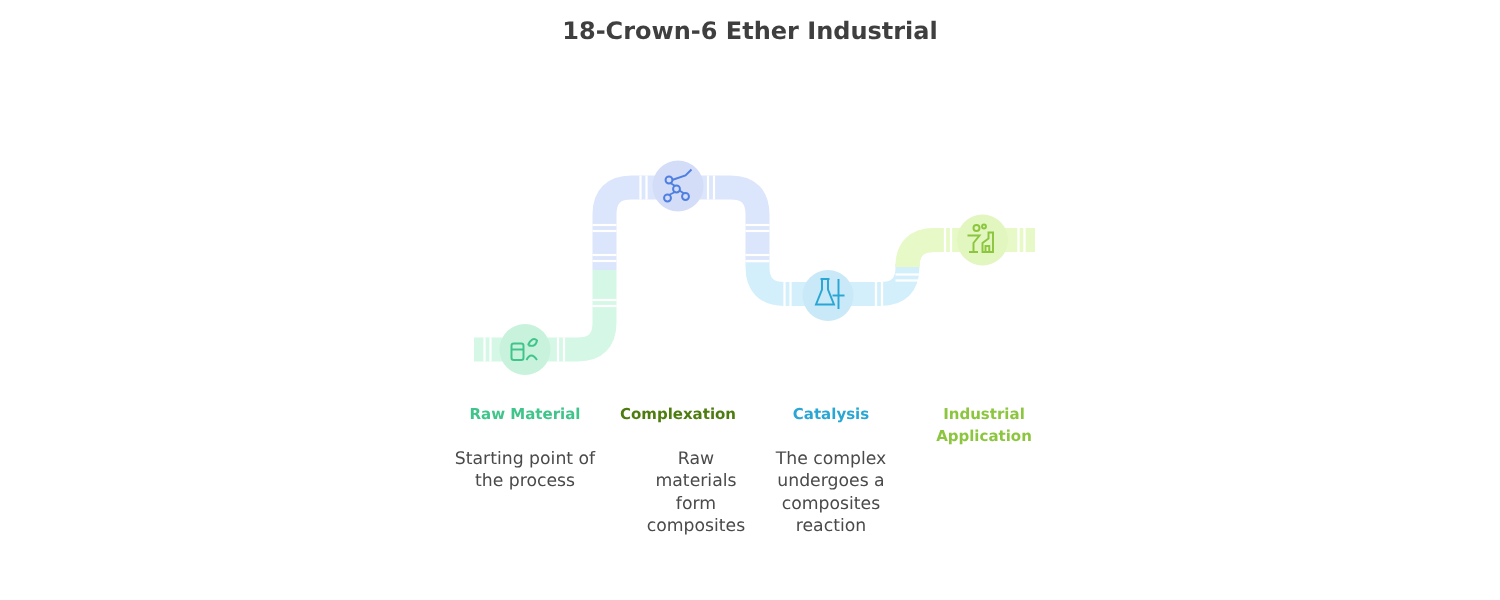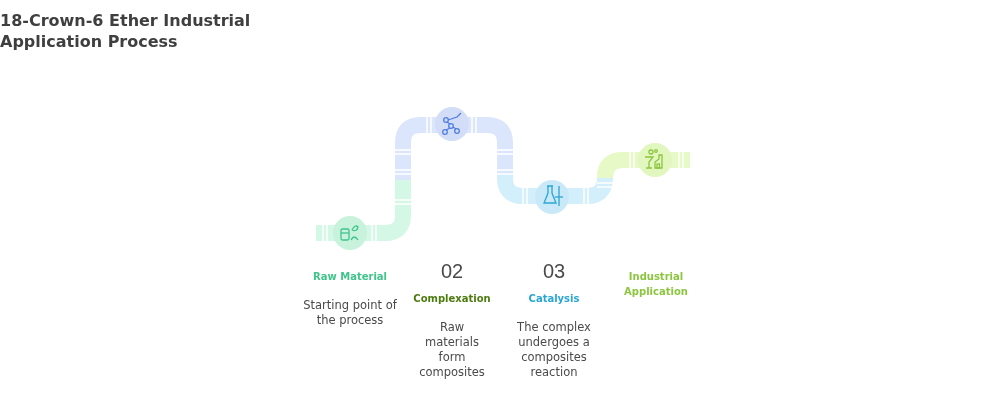--- a/index.html
+++ b/index.html
@@ -1,31 +1,30 @@
 <!DOCTYPE html>
 <html><head>
 <meta charset="utf-8">
 <style>
   html, body { margin: 0; padding: 0; background: #ffffff; }
   body { width: 1000px; height: 400px; position: relative; overflow: hidden;
          font-family: "DejaVu Sans", sans-serif; }
-  .title { position: absolute; left: 0; top: 10px; width: 1000px; text-align: left;
+  .title { position: absolute; left: 0; top: 10px; width: 1000px; text-align: center;
            font-size: 16px; font-weight: bold; color: #3f3f3f; line-height: 21px; }
   svg.pipes { position: absolute; left: 0; top: 0; }
   .step { position: absolute; top: 260px; width: 110px; text-align: center; }
   .num { font-family: "Liberation Sans", sans-serif; font-size: 20px; color: #4a4a4a; line-height: 22px; }
   .label { margin-top: 9px; font-size: 10px; font-weight: bold; line-height: 15px; }
   .desc { margin-top: 14px; font-size: 11.5px; color: #4a4a4a; line-height: 15px; }
 </style>
 </head>
 <body>
 
 <div class="title">
   <div>18-Crown-6 Ether Industrial</div>
-  <div>Application Process</div>
 </div>
 
 <svg class="pipes" width="1000" height="400">
 
   <g>
     <path d="M316 233 H385 Q403 233 403 215 V180" fill="none" stroke="#d4f7e6" stroke-width="16"></path>
     <g stroke="#ffffff" stroke-width="1.5">
       <line x1="323" y1="225" x2="323" y2="241"></line>
         <line x1="327" y1="225" x2="327" y2="241"></line>
       <line x1="372" y1="225" x2="372" y2="241"></line>
@@ -113,24 +112,22 @@
       <rect x="657" y="164" width="2.5" height="4"></rect>
     </g>
   </g>
 </svg>
 
 <div class="step" style="left:295px;">
   <div class="label" style="color:#3fc48a;">Raw Material</div>
   <div class="desc">Starting point of the process</div>
 </div>
 <div class="step" style="left:397px;">
-  <div class="num">02</div>
   <div class="label" style="color:#4d7c0f;">Complexation</div>
-  <div class="desc" style="width:70px;margin-left:20px;">Raw materials form composites</div>
+  <div class="desc" style="width:70px;margin-left:32px;">Raw materials form composites</div>
 </div>
 <div class="step" style="left:499px;">
-  <div class="num">03</div>
   <div class="label" style="color:#2aa6d4;">Catalysis</div>
   <div class="desc" style="width:96px;margin-left:7px;">The complex undergoes a composites reaction</div>
 </div>
 <div class="step" style="left:601px;">
   <div class="label" style="color:#8cc63f;width:80px;margin-left:15px;">Industrial Application</div>
 </div>
 
 </body></html>

